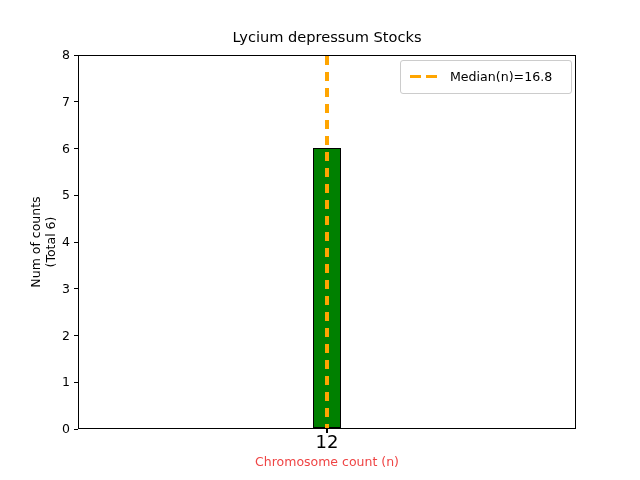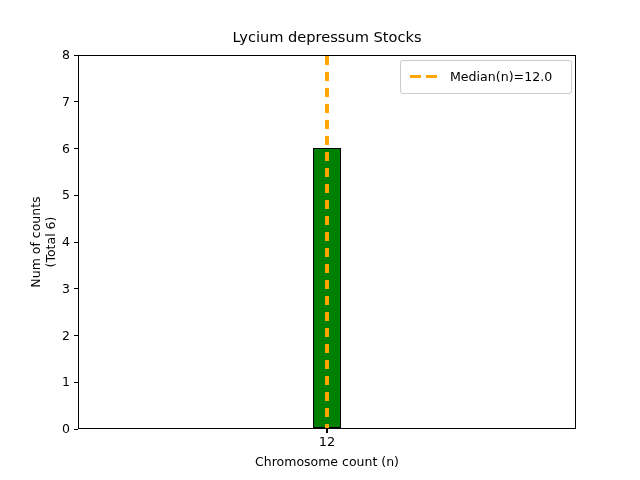--- a/index.html
+++ b/index.html
@@ -103,34 +103,34 @@
     width: 1.1px;
     height: 3.8px;
     background: #000000;
   }
   .x-tick-row .lbl {
     position: absolute;
     left: -30px;
     top: 6px;
     width: 60px;
     text-align: center;
-    font-size: 13px;
+    font-size: 18px;
     line-height: 14px;
     white-space: nowrap;
   }
 
   #x-axis-label {
     position: absolute;
     left: 78px;
     top: 454px;
     width: 498px;
     text-align: center;
     font-size: 12.5px;
     line-height: 15px;
-    color: #000000;
+    color: #ef4444;
     white-space: nowrap;
   }
 
   
   #bars-layer {
     position: absolute;
     left: 0; top: 0;
     width: 100%; height: 100%;
     overflow: hidden;
   }
@@ -262,17 +262,17 @@
       <div class="median-line" style="left:246.4px; color:#FFA500;"></div>
     </div>
   </div>
 
   <div id="legend">
     <span id="legend-swatch">
       <span class="dash d1" style="background:#FFA500;"></span>
       <span class="dash d2" style="background:#FFA500;"></span>
     </span>
     <span id="legend-text">
-      <span class="l1">Median(n)=12.0</span>
+      <span class="l1">Median(n)=16.8</span>
     </span>
   </div>
 
 </div>
 
 </body></html>

